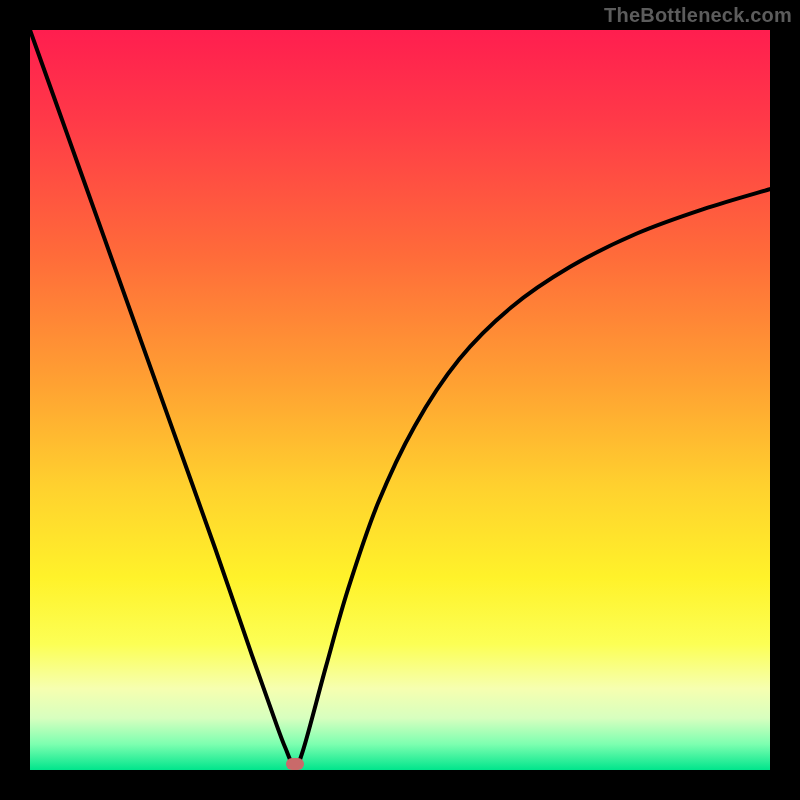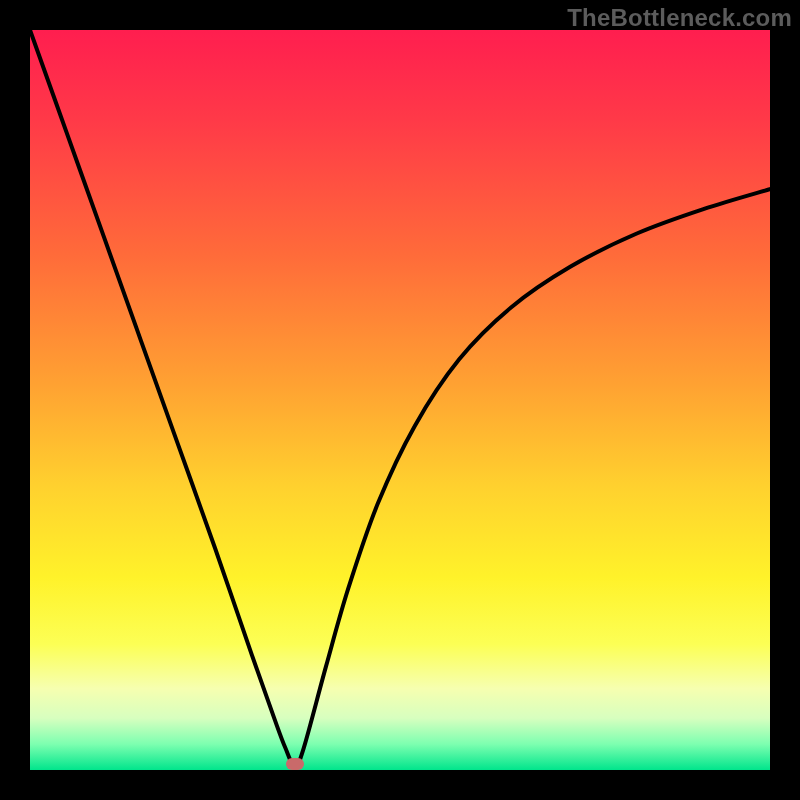--- a/index.html
+++ b/index.html
@@ -26,21 +26,21 @@
   .curve-svg {
     position: absolute;
     inset: 0;
     width: 100%;
     height: 100%;
   }
   .watermark {
     position: absolute;
     top: 4px;
     right: 8px;
-    font-size: 24px;
+    font-size: 20px;
     font-weight: 600;
     color: #5c5c5c;
     letter-spacing: 0.2px;
   }
   .dot {
     position: absolute;
     width: 18px;
     height: 12px;
     border-radius: 6px;
     background: #c96a6a;

